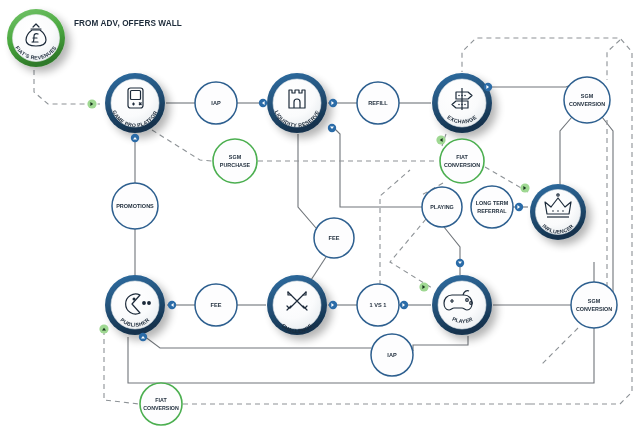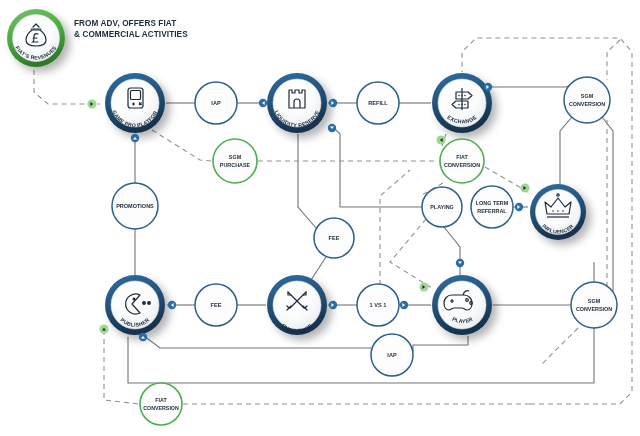--- a/index.html
+++ b/index.html
@@ -377,17 +377,16 @@
           <path d="M422.4,285 l2.8,2 l-2.8,2 z" fill="#17321d"></path>
       </g>
       <g>
         <circle cx="104" cy="329" r="4.6" fill="#9fd892"></circle>
           <path d="M102,330.6 l2,-2.8 l2,2.8 z" fill="#17321d"></path>
       </g>
     </g>
   </svg>
 
   <div class="hdr" style="left:74px; top:18px;">
-    <div>FROM ADV, OFFERS FIAT</div>
-    <div>&amp; COMMERCIAL ACTIVITIES</div>
+    <div>FROM ADV, OFFERS WALL</div>
   </div>
 
 </div>
 
 </body></html>

